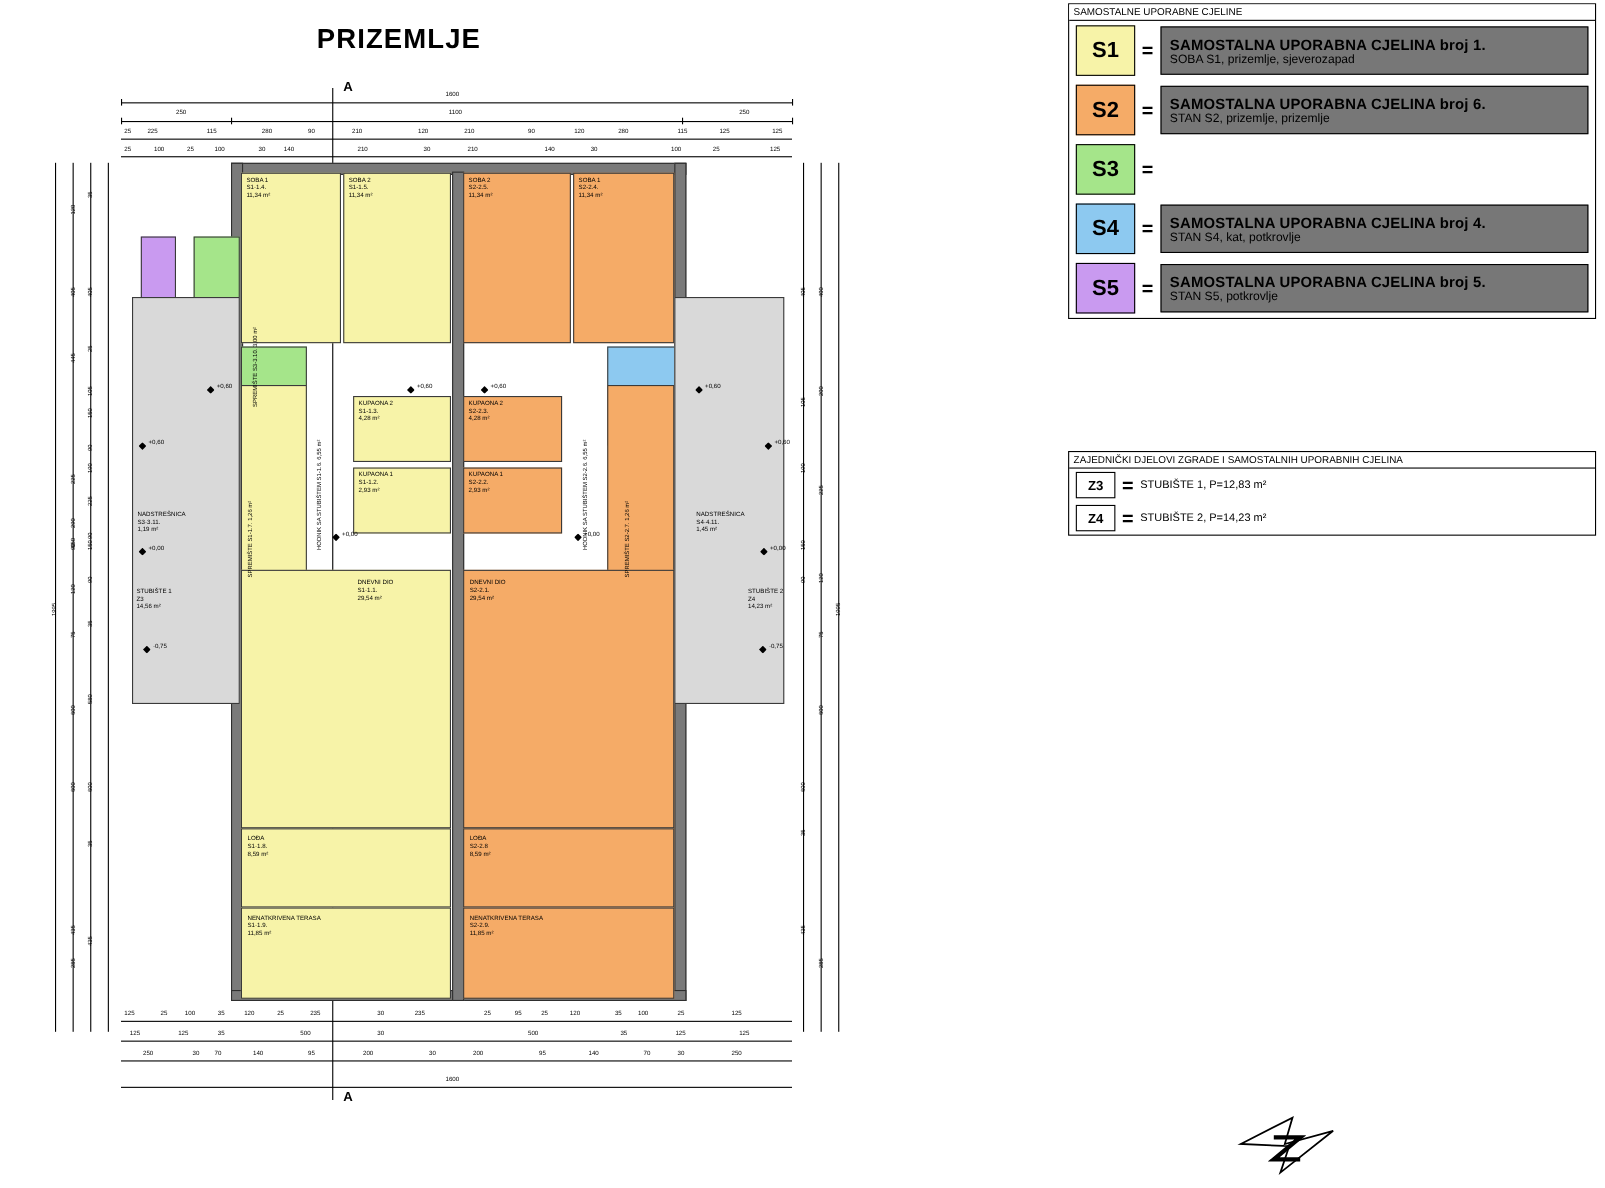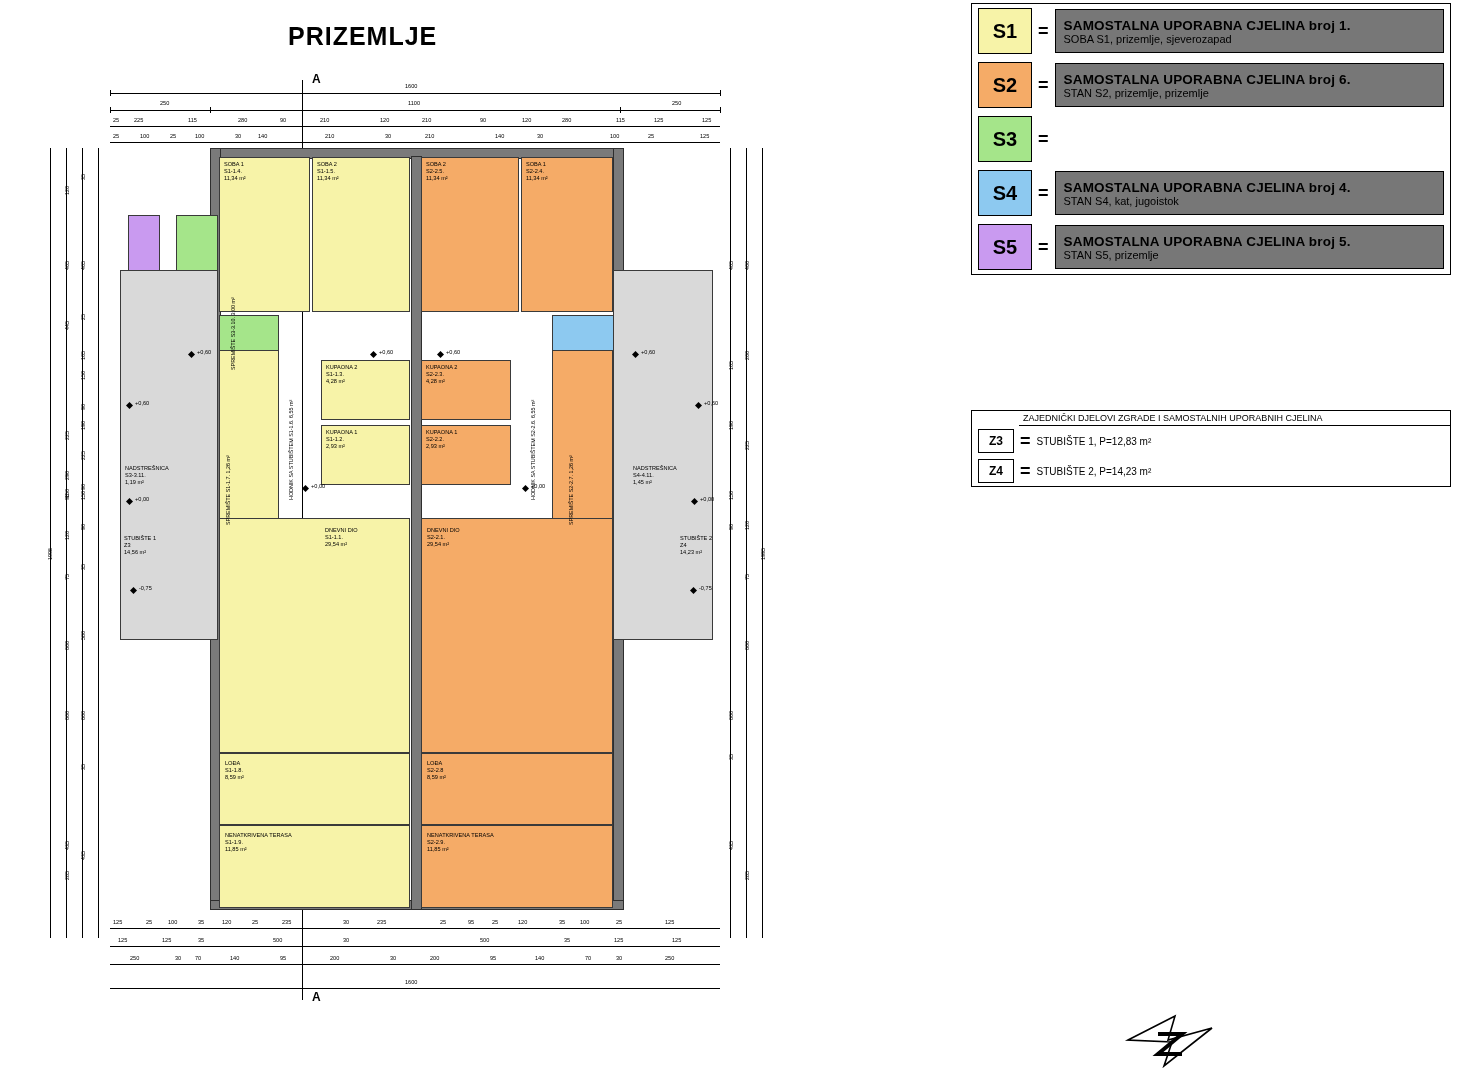--- a/index.html
+++ b/index.html
@@ -13,21 +13,21 @@
   #legend-units{left:971px;top:3px;width:478px;border:1px solid #000;background:#fff;}
   #legend-units .hdr{font-size:9px;padding:2px 4px;border-bottom:1px solid #000;background:#fff;}
   .unit-row{display:flex;align-items:center;padding:4px 6px;gap:6px;}
   .unit-key{width:52px;height:44px;border:1px solid #000;display:flex;align-items:center;justify-content:center;font-size:20px;font-weight:bold;}
   .eq{font-size:18px;font-weight:bold;}
   .unit-desc{flex:1;background:#777;border:1px solid #000;height:44px;padding:3px 8px;box-sizing:border-box;display:flex;flex-direction:column;justify-content:center;}
   .unit-desc .l1{font-size:13.5px;font-weight:bold;letter-spacing:.2px;}
   .unit-desc .l2{font-size:11px;}
 
   #legend-common{left:971px;top:410px;width:478px;border:1px solid #000;background:#fff;}
-  #legend-common .hdr{font-size:9px;padding:2px 4px;border-bottom:1px solid #000;margin-left:47px;}
+  #legend-common .hdr{font-size:9px;padding:2px 4px;border-bottom:1px solid #000;}
   .common-row{display:flex;align-items:center;padding:3px 6px;gap:6px;}
   .common-key{width:34px;height:22px;border:1px solid #000;display:flex;align-items:center;justify-content:center;font-size:12px;font-weight:bold;background:#fff;}
   .common-txt{font-size:10px;}
 
   
   .wall{background:#7a7a7a;border:1px solid #2e2e2e;}
   .room{border:1px solid #3a3a3a;box-sizing:border-box;}
   .yel{background:#f7f3a8;}
   .org{background:#f5ab67;}
   .grn{background:#a5e58a;}
@@ -44,20 +44,21 @@
 
   
   #compass{left:1120px;top:1010px;width:100px;height:62px;}
 </style>
 </head>
 <body>
 
 <div class="abs" id="plan-title">PRIZEMLJE</div>
 
 <div class="abs" id="legend-units">
+  <div class="hdr">SAMOSTALNE UPORABNE CJELINE</div>
 
   <div class="unit-row">
     <div class="unit-key yel">S1</div>
     <div class="eq">=</div>
     <div class="unit-desc">
       <div class="l1">SAMOSTALNA UPORABNA CJELINA  broj  1.</div>
       <div class="l2">SOBA S1, prizemlje, sjeverozapad</div>
     </div>
   </div>
 
@@ -73,30 +74,30 @@
   <div class="unit-row">
     <div class="unit-key grn">S3</div>
     <div class="eq">=</div>
   </div>
 
   <div class="unit-row">
     <div class="unit-key blu">S4</div>
     <div class="eq">=</div>
     <div class="unit-desc">
       <div class="l1">SAMOSTALNA UPORABNA CJELINA  broj  4.</div>
-      <div class="l2">STAN S4, kat, jugoistok</div>
+      <div class="l2">STAN S4, kat, potkrovlje</div>
     </div>
   </div>
 
   <div class="unit-row">
     <div class="unit-key vio">S5</div>
     <div class="eq">=</div>
     <div class="unit-desc">
       <div class="l1">SAMOSTALNA UPORABNA CJELINA  broj  5.</div>
-      <div class="l2">STAN S5, prizemlje</div>
+      <div class="l2">STAN S5, potkrovlje</div>
     </div>
   </div>
 </div>
 
 <div class="abs" id="legend-common">
   <div class="hdr">ZAJEDNIČKI DJELOVI ZGRADE I SAMOSTALNIH UPORABNIH CJELINA</div>
   <div class="common-row">
     <div class="common-key">Z3</div>
     <div class="eq">=</div>
     <div class="common-txt">STUBIŠTE 1, P=12,83 m²</div>

